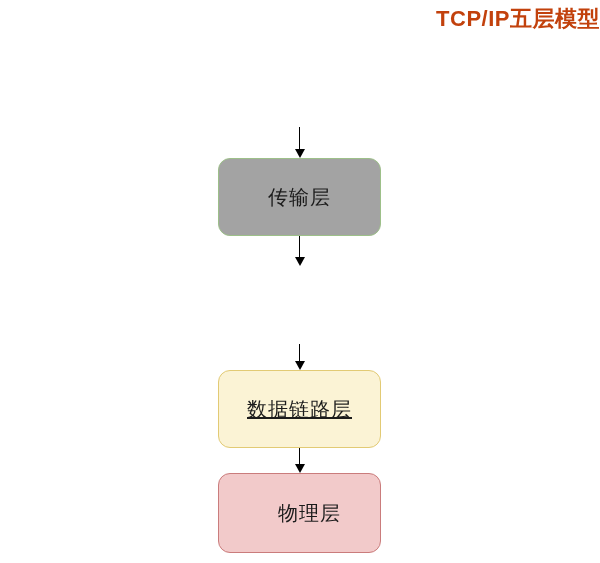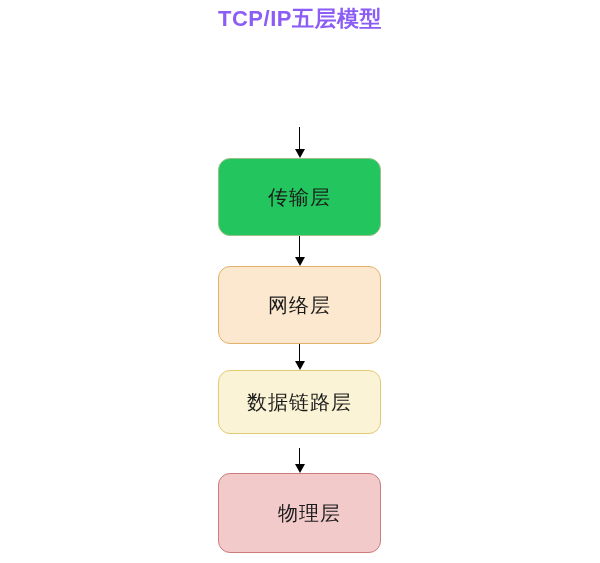--- a/index.html
+++ b/index.html
@@ -13,24 +13,24 @@
     width: 600px;
     height: 563px;
     background: #ffffff;
     overflow: hidden;
   }
   .diagram-title {
     position: absolute;
     top: 4px;
     left: 0;
     width: 100%;
-    text-align: center;
+    text-align: right;
     font-size: 22px;
     font-weight: 600;
-    color: #8b5cf6;
+    color: #c2410c;
     letter-spacing: 0.5px;
     margin: 0;
   }
   .layer-box {
     position: absolute;
     left: 218px;
     width: 163px;
     box-sizing: border-box;
     border: 1.5px solid #999999;
     border-radius: 12px;
@@ -38,21 +38,21 @@
     align-items: center;
     justify-content: center;
     font-size: 20px;
     font-weight: 500;
     color: #1b1b1b;
     letter-spacing: 1px;
   }
   .box-pos-0 { top: 50px;  height: 77px; }
   .box-pos-1 { top: 158px; height: 78px; }
   .box-pos-2 { top: 266px; height: 78px; }
-  .box-pos-3 { top: 370px; height: 64px; }
+  .box-pos-3 { top: 370px; height: 78px; text-decoration: underline; }
   .box-pos-4 { top: 473px; height: 80px; padding-left: 20px; }
 
   .arrow {
     position: absolute;
     left: 293px;
     width: 13px;
     display: flex;
     flex-direction: column;
     align-items: center;
   }
@@ -79,32 +79,29 @@
 <div class="canvas">
 
   <h1 class="diagram-title">TCP/IP五层模型</h1>
 
 
   <div class="arrow arrow-pos-0">
     <div class="shaft" style="border-left-color: rgb(0, 0, 0);"></div>
     <div class="head" style="border-top-color: rgb(0, 0, 0);"></div>
   </div>
 
-  <div class="layer-box box-pos-1" style="background: #22c55e; border-color: rgb(157, 192, 137);">
+  <div class="layer-box box-pos-1" style="background: #a3a3a3; border-color: rgb(157, 192, 137);">
     <span>传输层</span>
   </div>
 
   <div class="arrow arrow-pos-1">
     <div class="shaft" style="border-left-color: rgb(0, 0, 0);"></div>
     <div class="head" style="border-top-color: rgb(0, 0, 0);"></div>
   </div>
 
-  <div class="layer-box box-pos-2" style="background: rgb(251, 232, 207); border-color: rgb(226, 177, 106);">
-    <span>网络层</span>
-  </div>
 
   <div class="arrow arrow-pos-2">
     <div class="shaft" style="border-left-color: rgb(0, 0, 0);"></div>
     <div class="head" style="border-top-color: rgb(0, 0, 0);"></div>
   </div>
 
   <div class="layer-box box-pos-3" style="background: rgb(251, 243, 213); border-color: rgb(226, 202, 116);">
     <span>数据链路层</span>
   </div>
 

